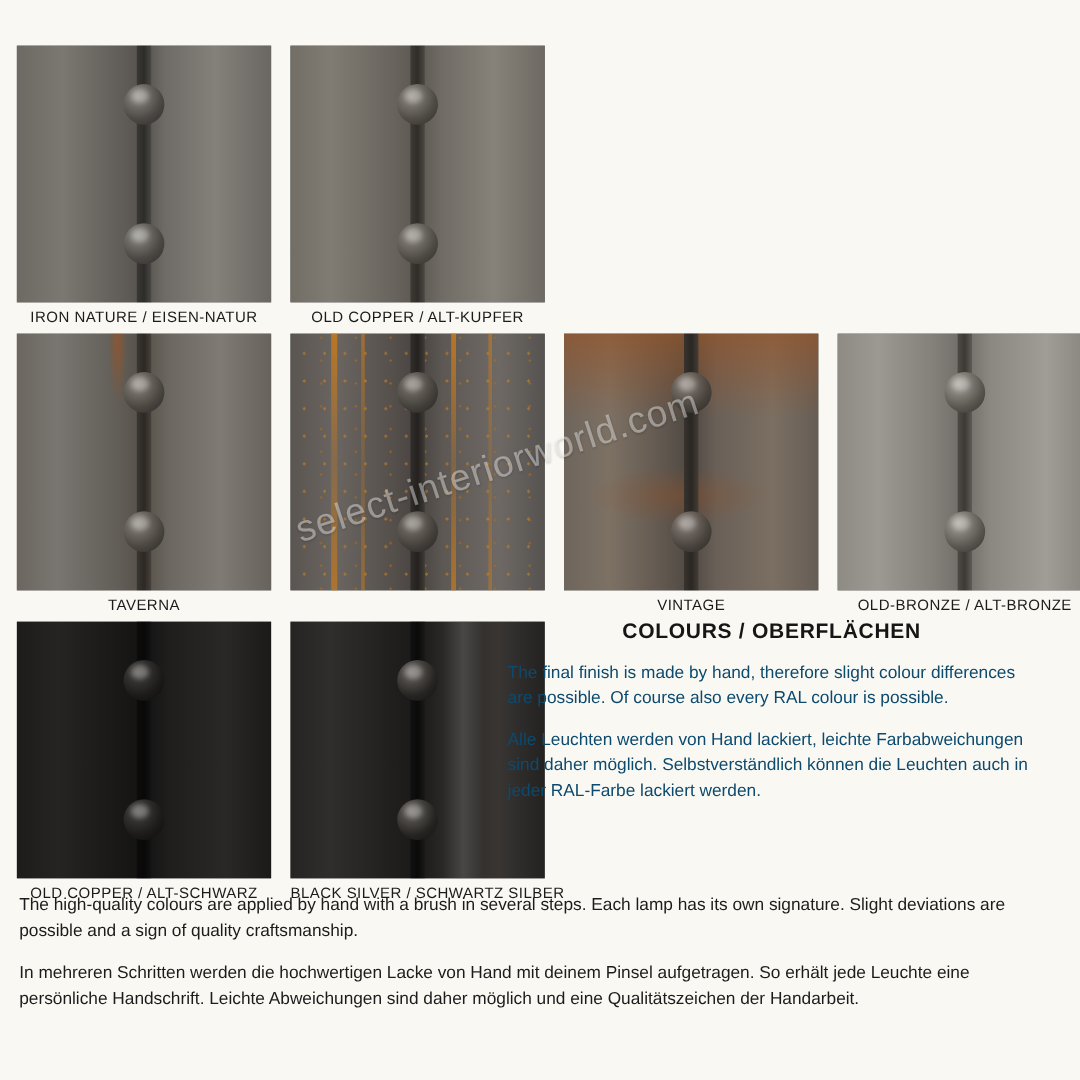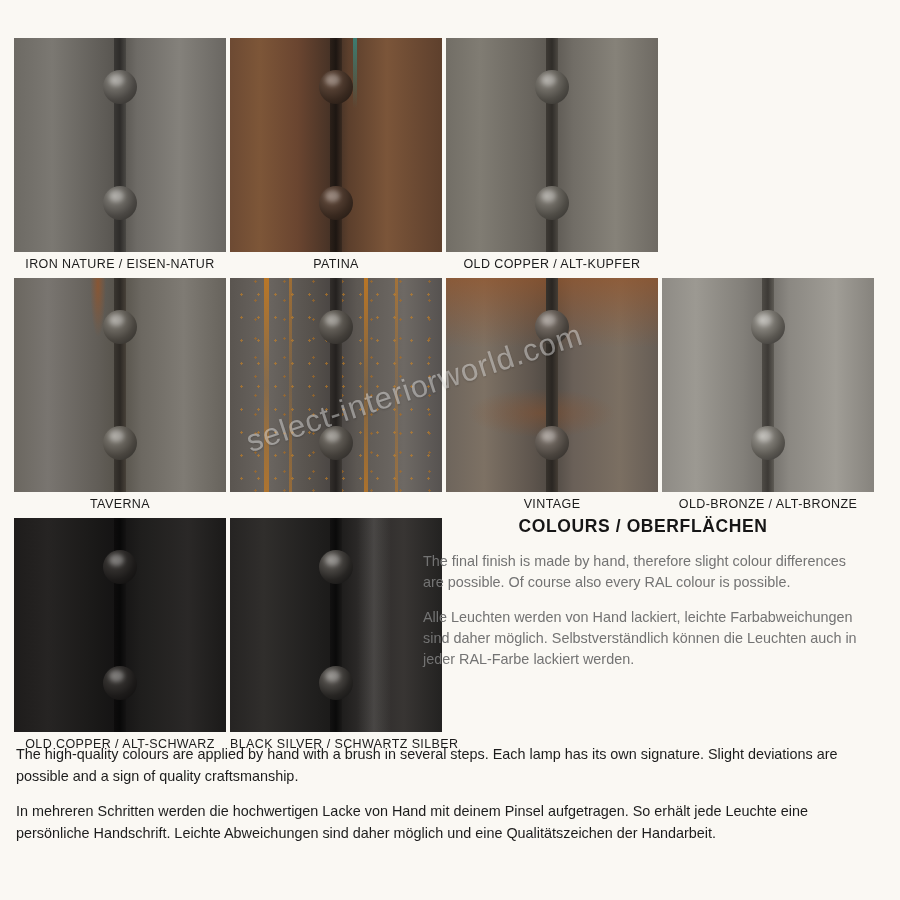--- a/index.html
+++ b/index.html
@@ -22,21 +22,21 @@
     background: #faf8f3;
   }
   .grid {
     position: absolute;
     left: 14px;
     top: 38px;
     width: 874px;
   }
   .row {
     display: flex;
-    gap: 4px;
+    gap: 16px;
   }
   .cell {
     width: 212px;
   }
   .swatch {
     width: 212px;
     height: 214px;
     position: relative;
     overflow: hidden;
     background: #555;
@@ -220,21 +220,21 @@
     font-size: 17.5px;
     font-weight: bold;
     letter-spacing: 0.6px;
     color: #161616;
     text-align: center;
     margin: 0 0 14px 0;
   }
   .info-para {
     font-size: 14.4px;
     line-height: 1.45;
-    color: #737373;
+    color: #0c4a6e;
     margin: 0 0 14px 0;
   }
 
   
   .bottom-block {
     position: absolute;
     left: 16px;
     top: 744px;
     width: 868px;
   }
@@ -277,34 +277,20 @@
           <div class="rivet r1">
               <i></i>
             </div>
           <div class="rivet r2">
               <i></i>
             </div>
         </div>
         <div class="caption">IRON NATURE / EISEN-NATUR</div>
       </div>
 
-      <div class="cell">
-        <div class="swatch s-patina">
-          <div class="plate"></div>
-          <div class="teal"></div>
-          <div class="seam"></div>
-          <div class="rivet r1">
-              <i></i>
-            </div>
-          <div class="rivet r2">
-              <i></i>
-            </div>
-        </div>
-        <div class="caption">PATINA</div>
-      </div>
 
       <div class="cell">
         <div class="swatch s-copper">
           <div class="plate"></div>
           <div class="seam"></div>
           <div class="rivet r1">
               <i></i>
             </div>
           <div class="rivet r2">
               <i></i>

